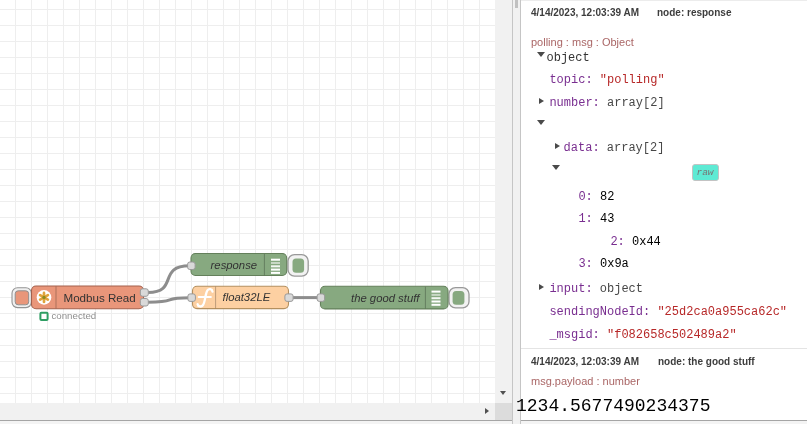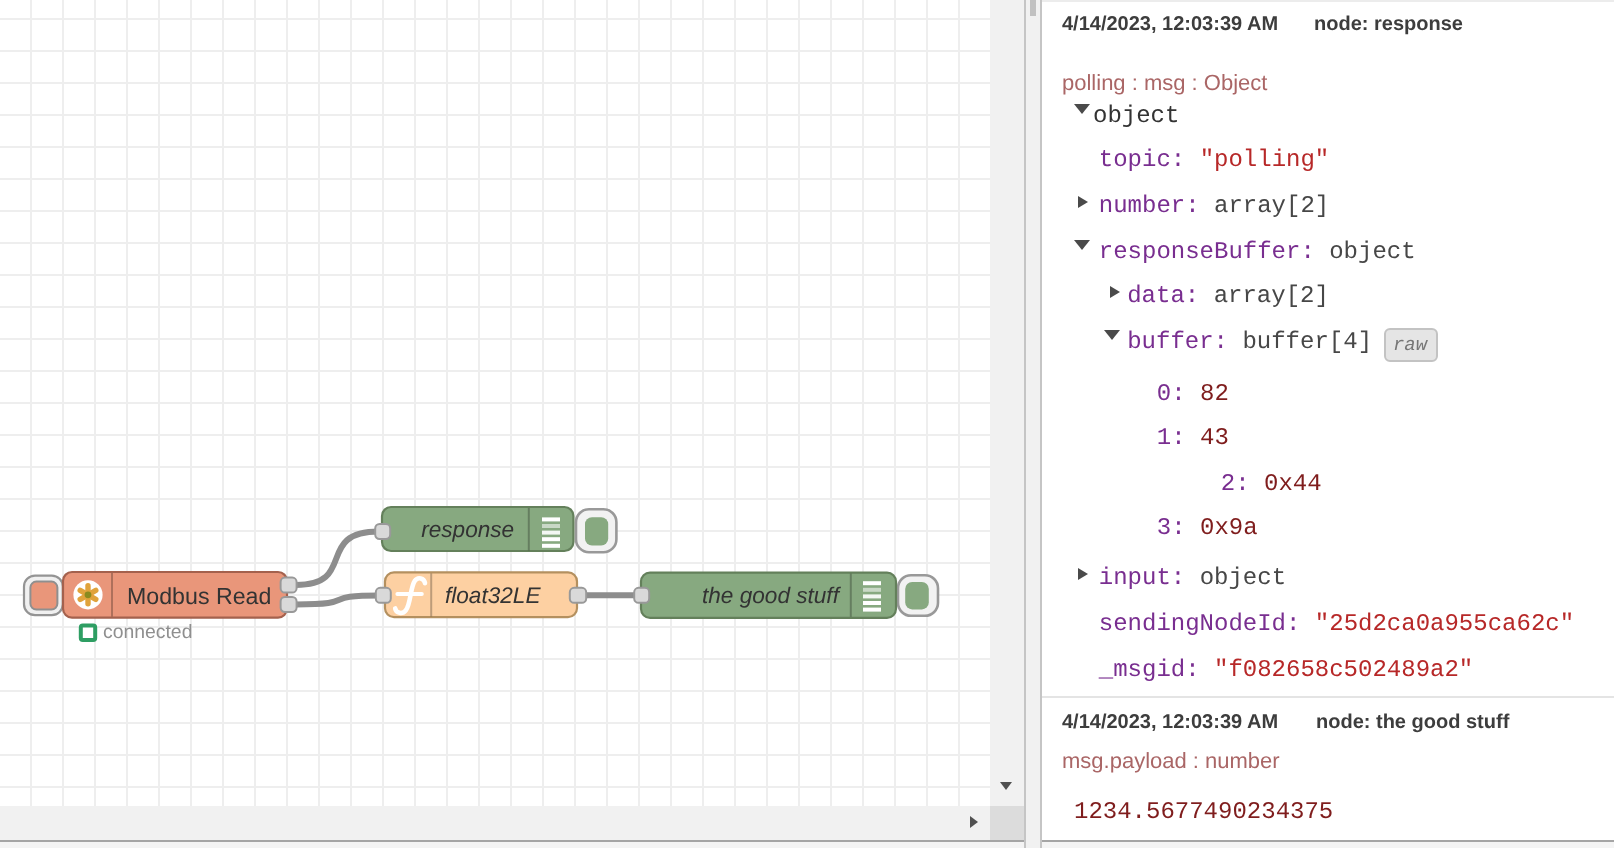--- a/index.html
+++ b/index.html
@@ -17,28 +17,28 @@
   #harrow{position:absolute;left:484.8px;top:408.2px;width:0;height:0;border-top:3.7px solid transparent;border-bottom:3.7px solid transparent;border-left:4.7px solid #505050;}
   #botline{position:absolute;left:0;top:420px;width:807px;height:1px;background:#a5a5a5;}
   #botstrip{position:absolute;left:0;top:421px;width:807px;height:3px;background:#f4f4f4;}
   #divider{position:absolute;left:512px;top:0;width:7px;height:424px;background:#f1f1f1;border-left:1px solid #c5c5c5;border-right:1px solid #c5c5c5;}
   #divthumb{position:absolute;left:514.5px;top:0;width:3.5px;height:8px;background:#c1c1c1;}
   
   #panel{position:absolute;left:521px;top:0;width:286px;height:424px;background:#fff;}
   .row{position:absolute;white-space:pre;font-family:"Liberation Mono",monospace;font-size:12px;line-height:12px;color:#333;}
   .k{color:#792e90;}
   .s{color:#b72828;}
-  .n{color:#7f1d1d;}
+  .n{color:#000000;}
   .it{color:#474747;}
   .hdr{position:absolute;white-space:pre;font-size:10px;line-height:12px;color:#3d3d3d;font-weight:bold;}
   .topic{position:absolute;white-space:pre;font-size:11px;line-height:12px;color:#aa6666;}
   .tri-d{position:absolute;width:0;height:0;border-left:4.2px solid transparent;border-right:4.2px solid transparent;border-top:5.4px solid #4a4a4a;}
   .tri-r{position:absolute;width:0;height:0;border-top:3.9px solid transparent;border-bottom:3.9px solid transparent;border-left:5px solid #4a4a4a;}
   .mline{position:absolute;height:1px;background:#ececec;}
-  #rawbtn{position:absolute;left:691.5px;top:163.5px;width:25px;height:15px;border:1px solid #c3c3c3;border-radius:3px;background:#e5e5e5;
+  #rawbtn{position:absolute;left:691.5px;top:163.5px;width:25px;height:15px;border:1px solid #c3c3c3;border-radius:3px;background:#5eead4;
     font-style:italic;font-size:9.5px;line-height:15px;color:#777;text-align:center;font-family:"Liberation Mono",monospace;}
 </style>
 </head>
 <body>
 <div id="wrap">
   <div id="canvas"></div>
   <svg id="flowsvg" width="495" height="403" viewBox="0 0 495 403">
 
     <g fill="none" stroke="#8d8d8d" stroke-width="3">
       <path d="M 148 292.5 C 179 292.5 157 265.8 189.5 265.8"></path>
@@ -126,37 +126,35 @@
 
   <div class="tri-d" style="left:536.5px;top:52.2px;"></div>
   <div class="row" style="left:546.5px;top:52.3px;"><span class="it" style="color:#333;">object</span></div>
 
   <div class="row" style="left:549.4px;top:74.3px;"><span class="k">topic: </span><span class="s">"polling"</span></div>
 
   <div class="tri-r" style="left:539.3px;top:98px;"></div>
   <div class="row" style="left:549.4px;top:97.3px;"><span class="k">number: </span><span class="it">array[2]</span></div>
 
   <div class="tri-d" style="left:537.1px;top:119.9px;"></div>
-  <div class="row" style="left:549.4px;top:119.7px;"><span class="k">responseBuffer: </span><span class="it">object</span></div>
 
   <div class="tri-r" style="left:554.5px;top:142.5px;"></div>
   <div class="row" style="left:563.6px;top:142.1px;"><span class="k">data: </span><span class="it">array[2]</span></div>
 
   <div class="tri-d" style="left:551.8px;top:165px;"></div>
-  <div class="row" style="left:563.6px;top:164.9px;"><span class="k">buffer: </span><span class="it">buffer[4]</span></div>
   <div id="rawbtn">raw</div>
 
   <div class="row" style="left:578.4px;top:190.8px;"><span class="k">0: </span><span class="n">82</span></div>
   <div class="row" style="left:578.4px;top:213.3px;"><span class="k">1: </span><span class="n">43</span></div>
   <div class="row" style="left:578.4px;top:235.8px;margin-left:32px;"><span class="k">2: </span><span class="n">0x44</span></div>
   <div class="row" style="left:578.4px;top:258.3px;"><span class="k">3: </span><span class="n">0x9a</span></div>
 
   <div class="tri-r" style="left:539.3px;top:283.7px;"></div>
   <div class="row" style="left:549.4px;top:282.7px;text-align:right;"><span class="k">input: </span><span class="it">object</span></div>
 
   <div class="row" style="left:549.4px;top:306.3px;"><span class="k">sendingNodeId: </span><span class="s">"25d2ca0a955ca62c"</span></div>
   <div class="row" style="left:549.4px;top:328.9px;"><span class="k">_msgid: </span><span class="s">"f082658c502489a2"</span></div>
 
   <div class="hdr" style="left:531px;top:355.7px;">4/14/2023, 12:03:39 AM</div>
   <div class="hdr" style="left:658px;top:355.7px;">node: the good stuff</div>
   <div class="topic" style="left:531px;top:375px;">msg.payload : number</div>
-  <div class="row" style="left:537px;top:400.4px;font-size:12px;"><span class="n">1234.5677490234375</span></div>
+  <div class="row" style="left:516px;top:400.4px;font-size:18px;"><span class="n">1234.5677490234375</span></div>
 </div>
 
 </body></html>

